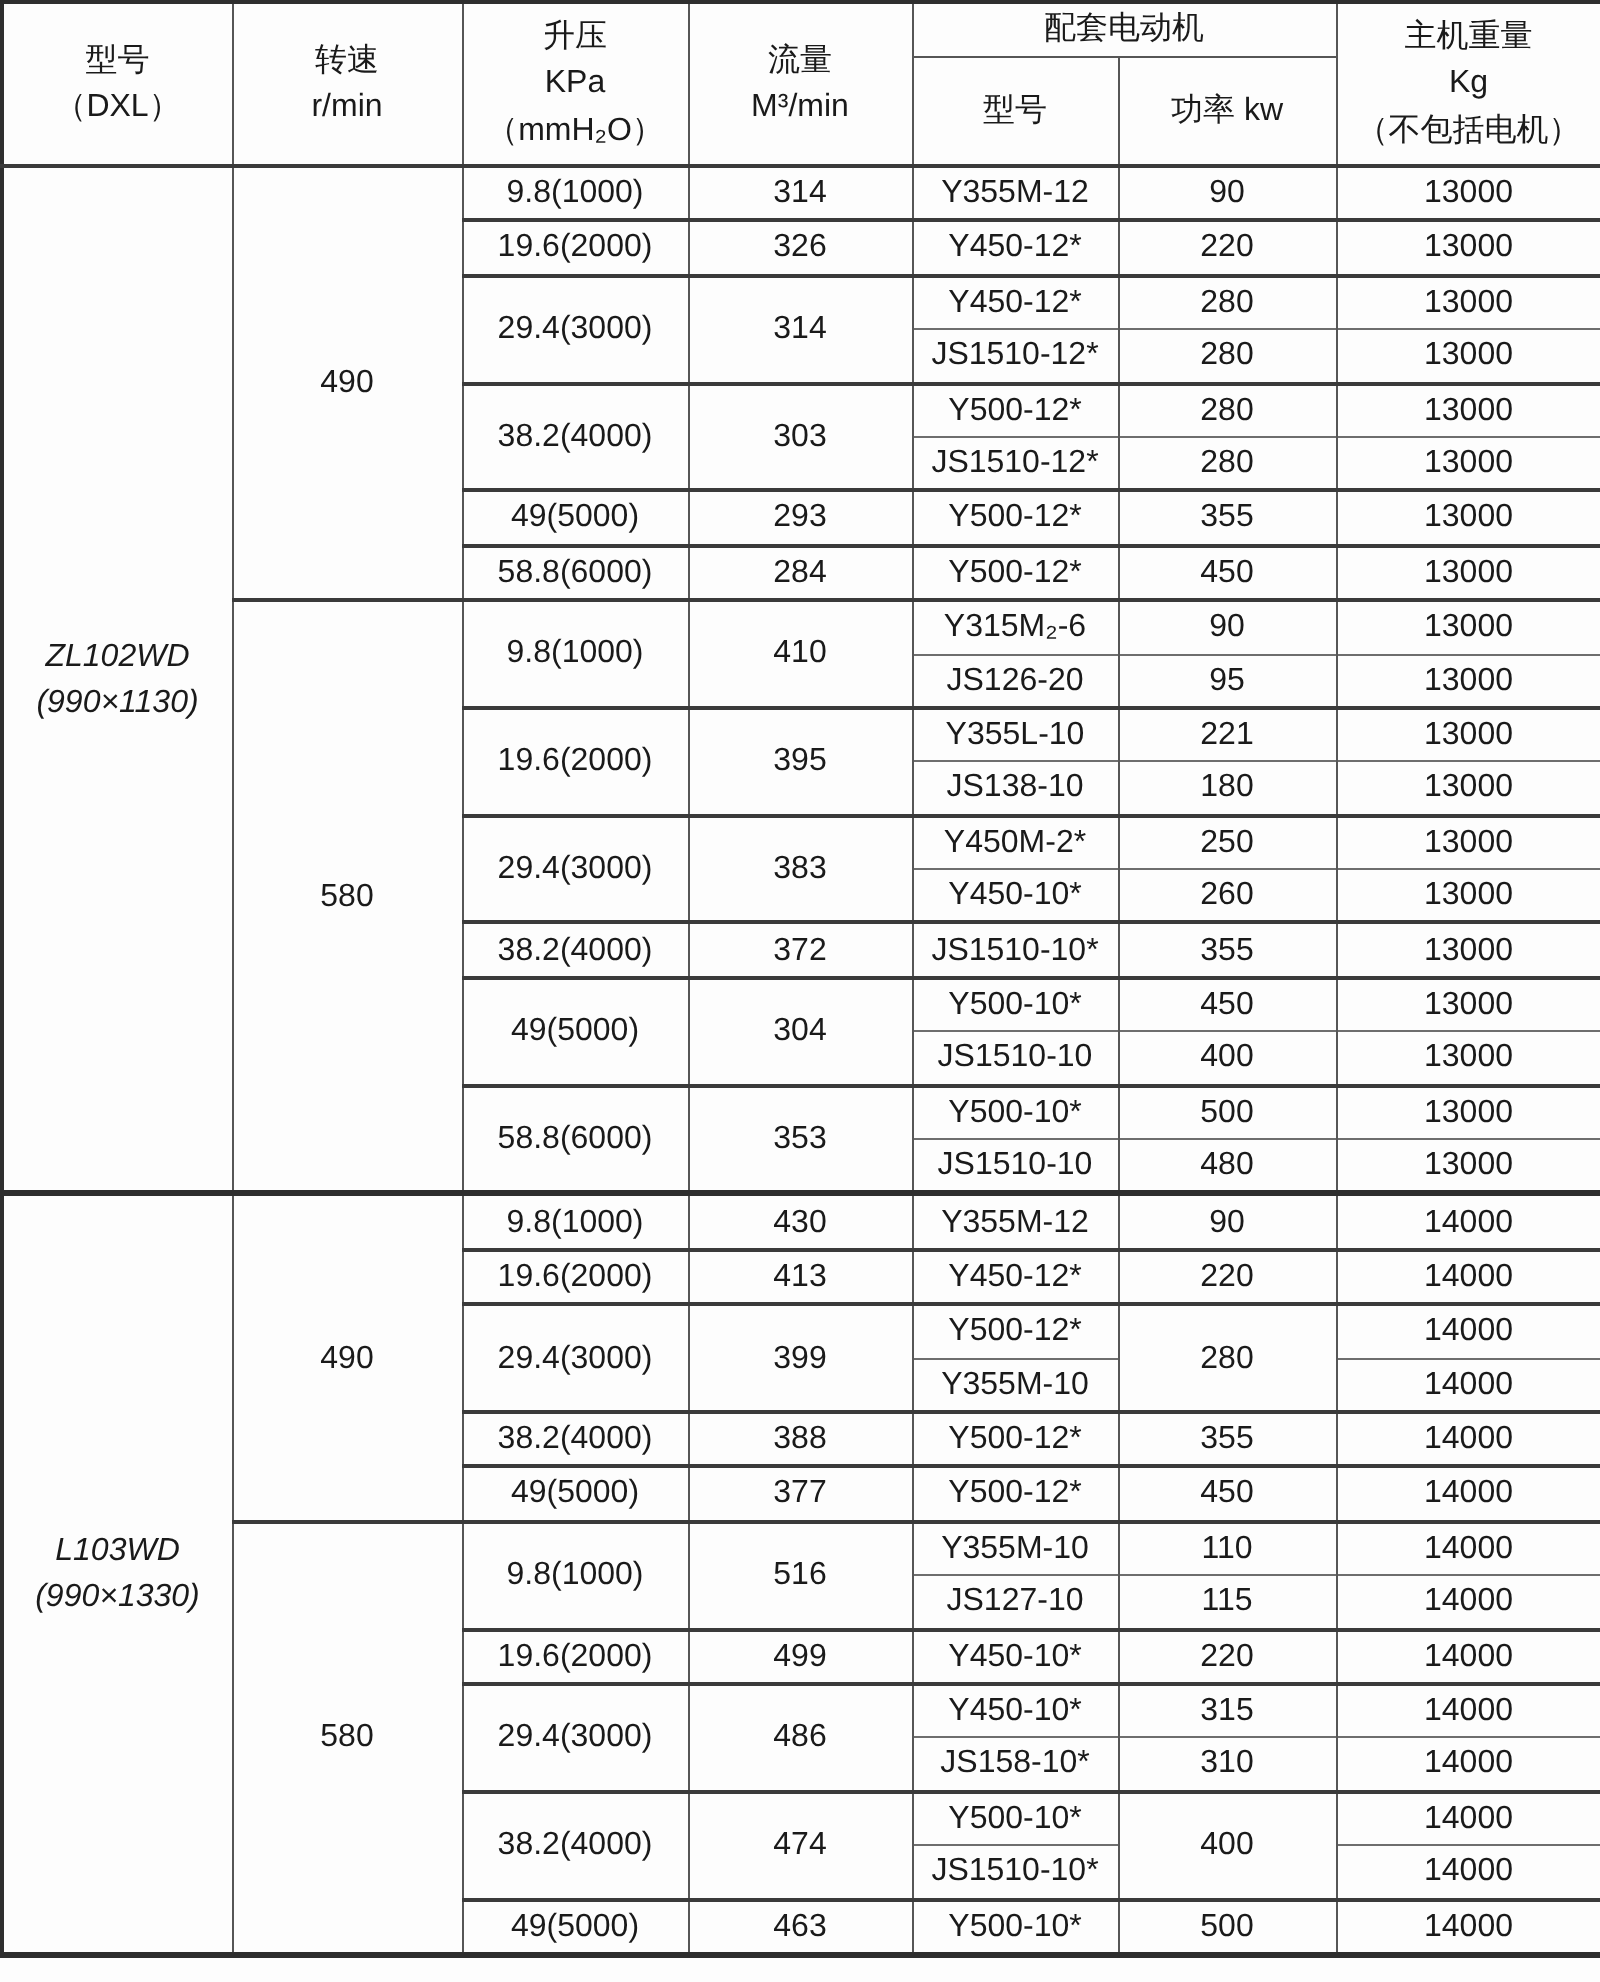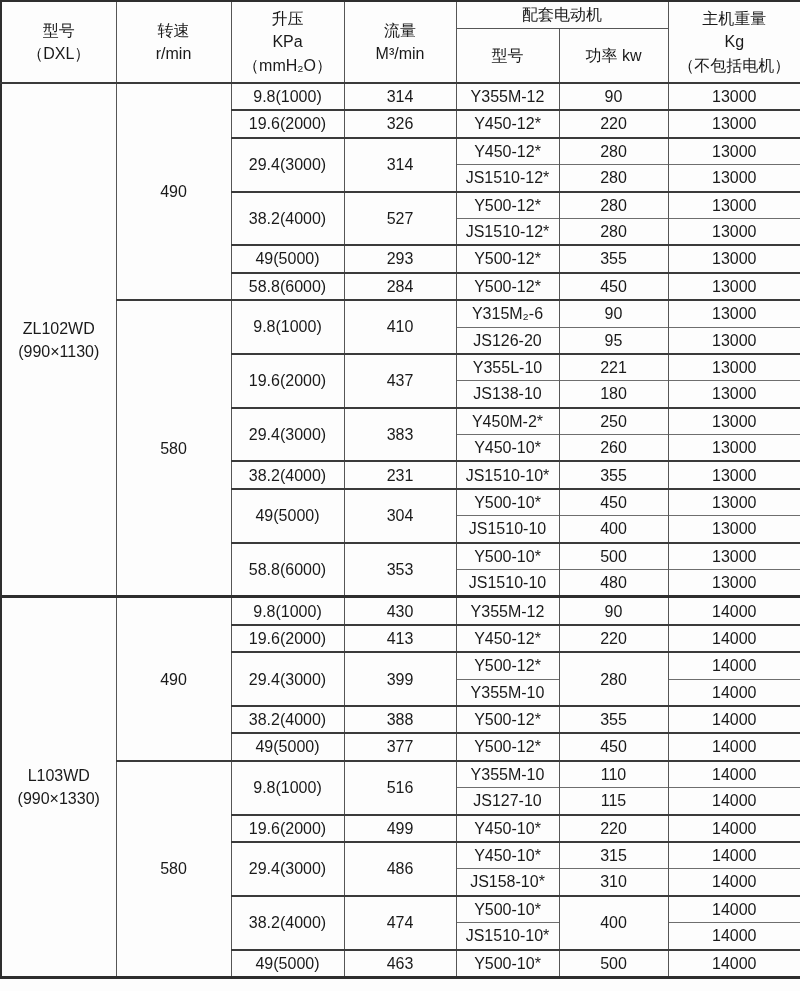--- a/index.html
+++ b/index.html
@@ -38,21 +38,21 @@
   thead th { border-bottom: 1px solid #565656; }
   thead tr.header-row-1 th { height: 26px; }
   thead tr.header-row-2 th { height: 53px; }
   thead tr.header-row-2 { border-bottom: 2px solid #3a3a3a; }
   thead th { font-size: 16.5px; }
   
   tbody td { height: 25.4px; }
   tr.row-sub     { border-bottom: 1px solid #6e6e6e; }
   tr.row-group   { border-bottom: 2px solid #3a3a3a; }
   tr.row-section { border-bottom: 3px solid #2e2e2e; }
-  td.model-cell { font-size: 16.5px; }
+  td.model-cell { font-size: 16.5px; font-style: italic; }
 </style>
 </head>
 <body>
 
 <div class="table-wrap">
   <table class="spec">
     <colgroup>
       <col style="width:115px">
       <col style="width:115px">
       <col style="width:113px">
@@ -107,21 +107,21 @@
           <td>280</td>
           <td>13000</td>
         </tr>
         <tr class="row-group">
           <td>JS1510-12*</td>
           <td>280</td>
           <td>13000</td>
         </tr>
         <tr class="row-sub">
           <td rowspan="2">38.2(4000)</td>
-          <td rowspan="2">527</td>
+          <td rowspan="2">303</td>
           <td>Y500-12*</td>
           <td>280</td>
           <td>13000</td>
         </tr>
         <tr class="row-group">
           <td>JS1510-12*</td>
           <td>280</td>
           <td>13000</td>
         </tr>
         <tr class="row-group">
@@ -146,21 +146,21 @@
           <td>90</td>
           <td>13000</td>
         </tr>
         <tr class="row-group">
           <td>JS126-20</td>
           <td>95</td>
           <td>13000</td>
         </tr>
         <tr class="row-sub">
           <td rowspan="2">19.6(2000)</td>
-          <td rowspan="2">437</td>
+          <td rowspan="2">395</td>
           <td>Y355L-10</td>
           <td>221</td>
           <td>13000</td>
         </tr>
         <tr class="row-group">
           <td>JS138-10</td>
           <td>180</td>
           <td>13000</td>
         </tr>
         <tr class="row-sub">
@@ -170,21 +170,21 @@
           <td>250</td>
           <td>13000</td>
         </tr>
         <tr class="row-group">
           <td>Y450-10*</td>
           <td>260</td>
           <td>13000</td>
         </tr>
         <tr class="row-group">
           <td>38.2(4000)</td>
-          <td>231</td>
+          <td>372</td>
           <td>JS1510-10*</td>
           <td>355</td>
           <td>13000</td>
         </tr>
         <tr class="row-sub">
           <td rowspan="2">49(5000)</td>
           <td rowspan="2">304</td>
           <td>Y500-10*</td>
           <td>450</td>
           <td>13000</td>

